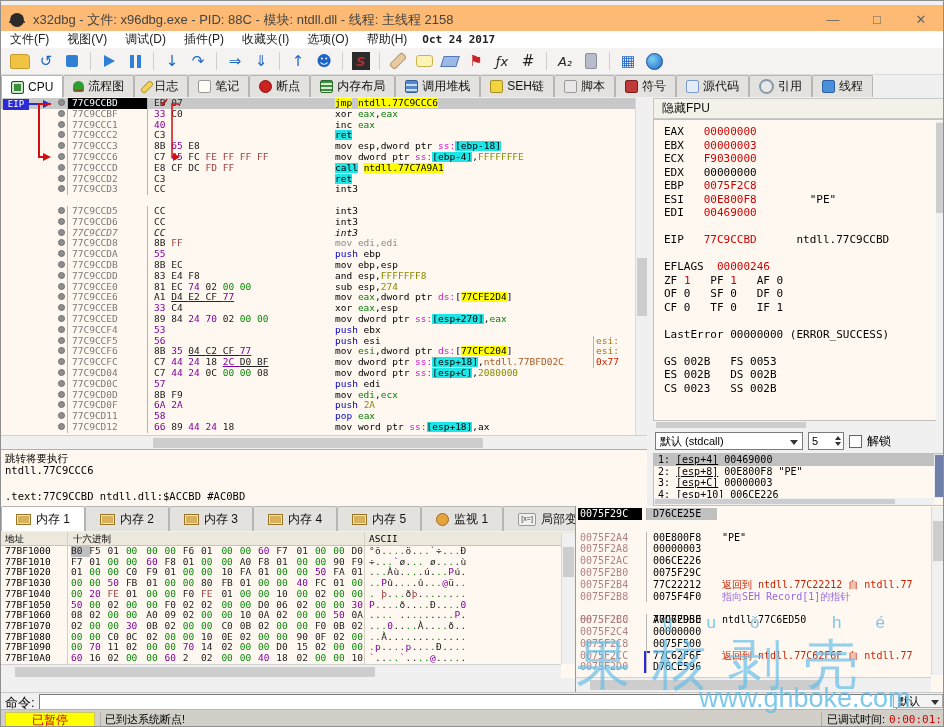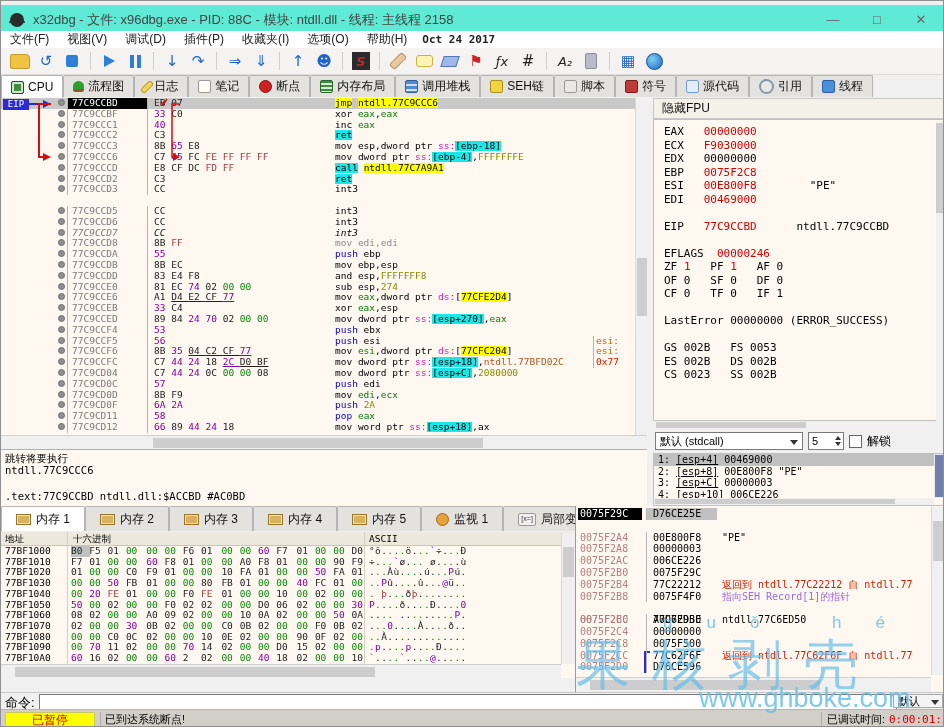--- a/index.html
+++ b/index.html
@@ -1,20 +1,20 @@
 <!DOCTYPE html>
 <html><head>
 <meta charset="utf-8">
 <style>
   html,body{margin:0;padding:0;background:#888;}
   #app{position:relative;width:944px;height:727px;background:#f0f0f0;overflow:hidden;
        font-family:"Liberation Sans",sans-serif;border:1px solid #8f8f8f;box-sizing:border-box;}
   .mono{font-family:"DejaVu Sans Mono",monospace;}
   
-  .titlebar{position:absolute;left:0;top:4px;width:100%;height:30px;background:#5eead4;border-bottom:1px solid #e6e6e6;}
+  .titlebar{position:absolute;left:0;top:4px;width:100%;height:30px;background:#fdba74;border-bottom:1px solid #e6e6e6;}
   .bugicon{position:absolute;left:9px;top:8px;width:14px;height:14px;border-radius:50%;background:#2b2b2b;
            box-shadow:-4px -3px 0 -5px #2b2b2b,4px -3px 0 -5px #2b2b2b,-7px 2px 0 -6px #2b2b2b,7px 2px 0 -6px #2b2b2b;}
   .title-text{position:absolute;left:32px;top:0;line-height:30px;font-size:13px;color:#444;white-space:nowrap;}
   .wbtn{position:absolute;top:0;width:44px;height:30px;text-align:center;line-height:30px;font-size:13px;color:#666;}
   
   .menubar{position:absolute;left:0;top:30px;width:100%;height:17px;background:#ffffff;font-size:12px;color:#222;}
   .menu-item{display:inline-block;padding:0 9px;line-height:17px;}
   .menu-date{display:inline-block;padding:0 6px;line-height:17px;font-family:"DejaVu Sans Mono",monospace;font-weight:bold;font-size:11px;}
   
   .toolbar{position:absolute;left:0;top:47px;width:100%;height:27px;background:#f4f3f1;border-bottom:1px solid #dcdcdc;
@@ -352,20 +352,21 @@
   <div class="infopane">
     <div class="l1">跳转将要执行</div>
     <div class="l2 mono">ntdll.77C9CCC6</div>
     <div class="l3 mono">.text:77C9CCBD ntdll.dll:$ACCBD #AC0BD</div>
   </div>
 
   <div class="regpane">
     <div class="regheader">隐藏FPU</div>
     <div class="regbody" id="regbody" style="padding-top:5px;">
         <div class="regline"><span class="rg-k">EAX   </span><span class="rg-r">00000000</span></div>
+        <div class="regline"><span class="rg-k">EBX   </span><span class="rg-r">00000003</span></div>
         <div class="regline"><span class="rg-k">ECX   </span><span class="rg-r">F9030000</span></div>
         <div class="regline"><span class="rg-k">EDX   00000000</span></div>
         <div class="regline"><span class="rg-k">EBP   </span><span class="rg-r">0075F2C8</span></div>
         <div class="regline"><span class="rg-k">ESI   </span><span class="rg-r">00E800F8</span><span class="rg-k">        "PE"</span></div>
         <div class="regline"><span class="rg-k">EDI   </span><span class="rg-r">00469000</span></div>
         <div class="regline"></div>
         <div class="regline"><span class="rg-k">EIP   </span><span class="rg-r">77C9CCBD</span><span class="rg-k">      ntdll.77C9CCBD</span></div>
         <div class="regline"></div>
         <div class="regline"><span class="rg-k">EFLAGS  </span><span class="rg-r">00000246</span></div>
         <div class="regline"><span class="rg-k">ZF </span><span class="rg-r">1</span><span class="rg-k">   PF </span><span class="rg-r">1</span><span class="rg-k">   AF 0</span></div>

